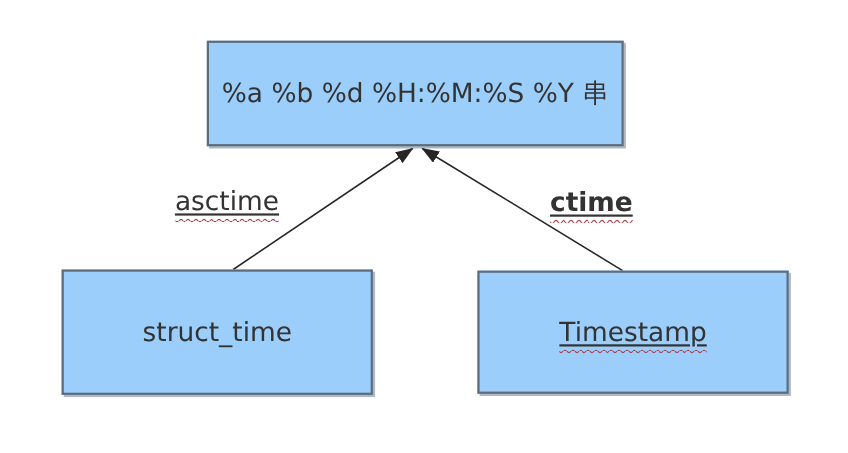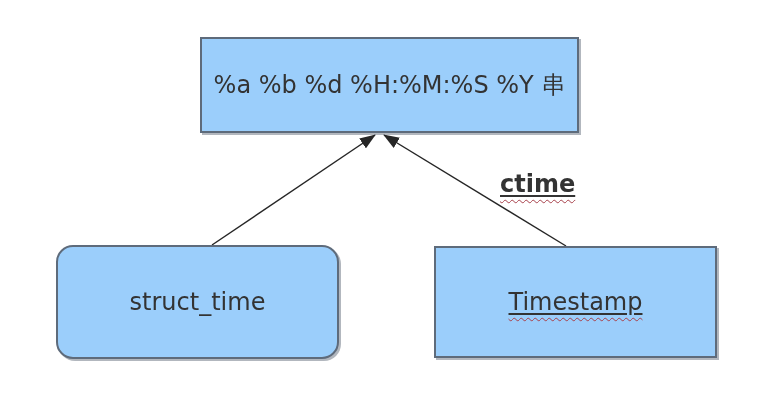--- a/index.html
+++ b/index.html
@@ -35,22 +35,22 @@
     background: var(--node-fill);
     border: 2px solid var(--node-border);
     box-shadow: 2px 2px 0 rgba(85, 95, 110, 0.45);
     display: flex;
     align-items: center;
     justify-content: center;
     font-size: 24px;
     text-align: center;
     white-space: nowrap;
   }
-  .node-top   { left: 188px; top: 37px;  width: 375px; height: 92px; margin-left: 12px;  }
-  .node-left  { left: 56px;  top: 245px; width: 279px; height: 110px; border-radius: 17px; }
+  .node-top   { left: 188px; top: 37px;  width: 375px; height: 92px;  }
+  .node-left  { left: 56px;  top: 245px; width: 279px; height: 110px; }
   .node-right { left: 434px; top: 246px; width: 279px; height: 108px; }
   .edge-label {
     position: absolute;
     font-size: 24px;
     line-height: 28px;
     white-space: nowrap;
   }
   .edge-label-asctime { left: 159px; top: 169px; }
   .edge-label-ctime   { left: 500px; top: 170px; font-weight: bold; }
   
@@ -89,18 +89,21 @@
   </div>
 
   <div class="node node-left">
     <span>struct_time</span>
   </div>
 
   <div class="node node-right">
     <span class="squiggle"><span class="solid-underline">Timestamp</span></span>
   </div>
 
+  <div class="edge-label edge-label-asctime">
+    <span class="squiggle"><span class="solid-underline">asctime</span></span>
+  </div>
 
   <div class="edge-label edge-label-ctime">
     <span class="squiggle"><span class="solid-underline">ctime</span></span>
   </div>
 
 </div>
 
 </body></html>

